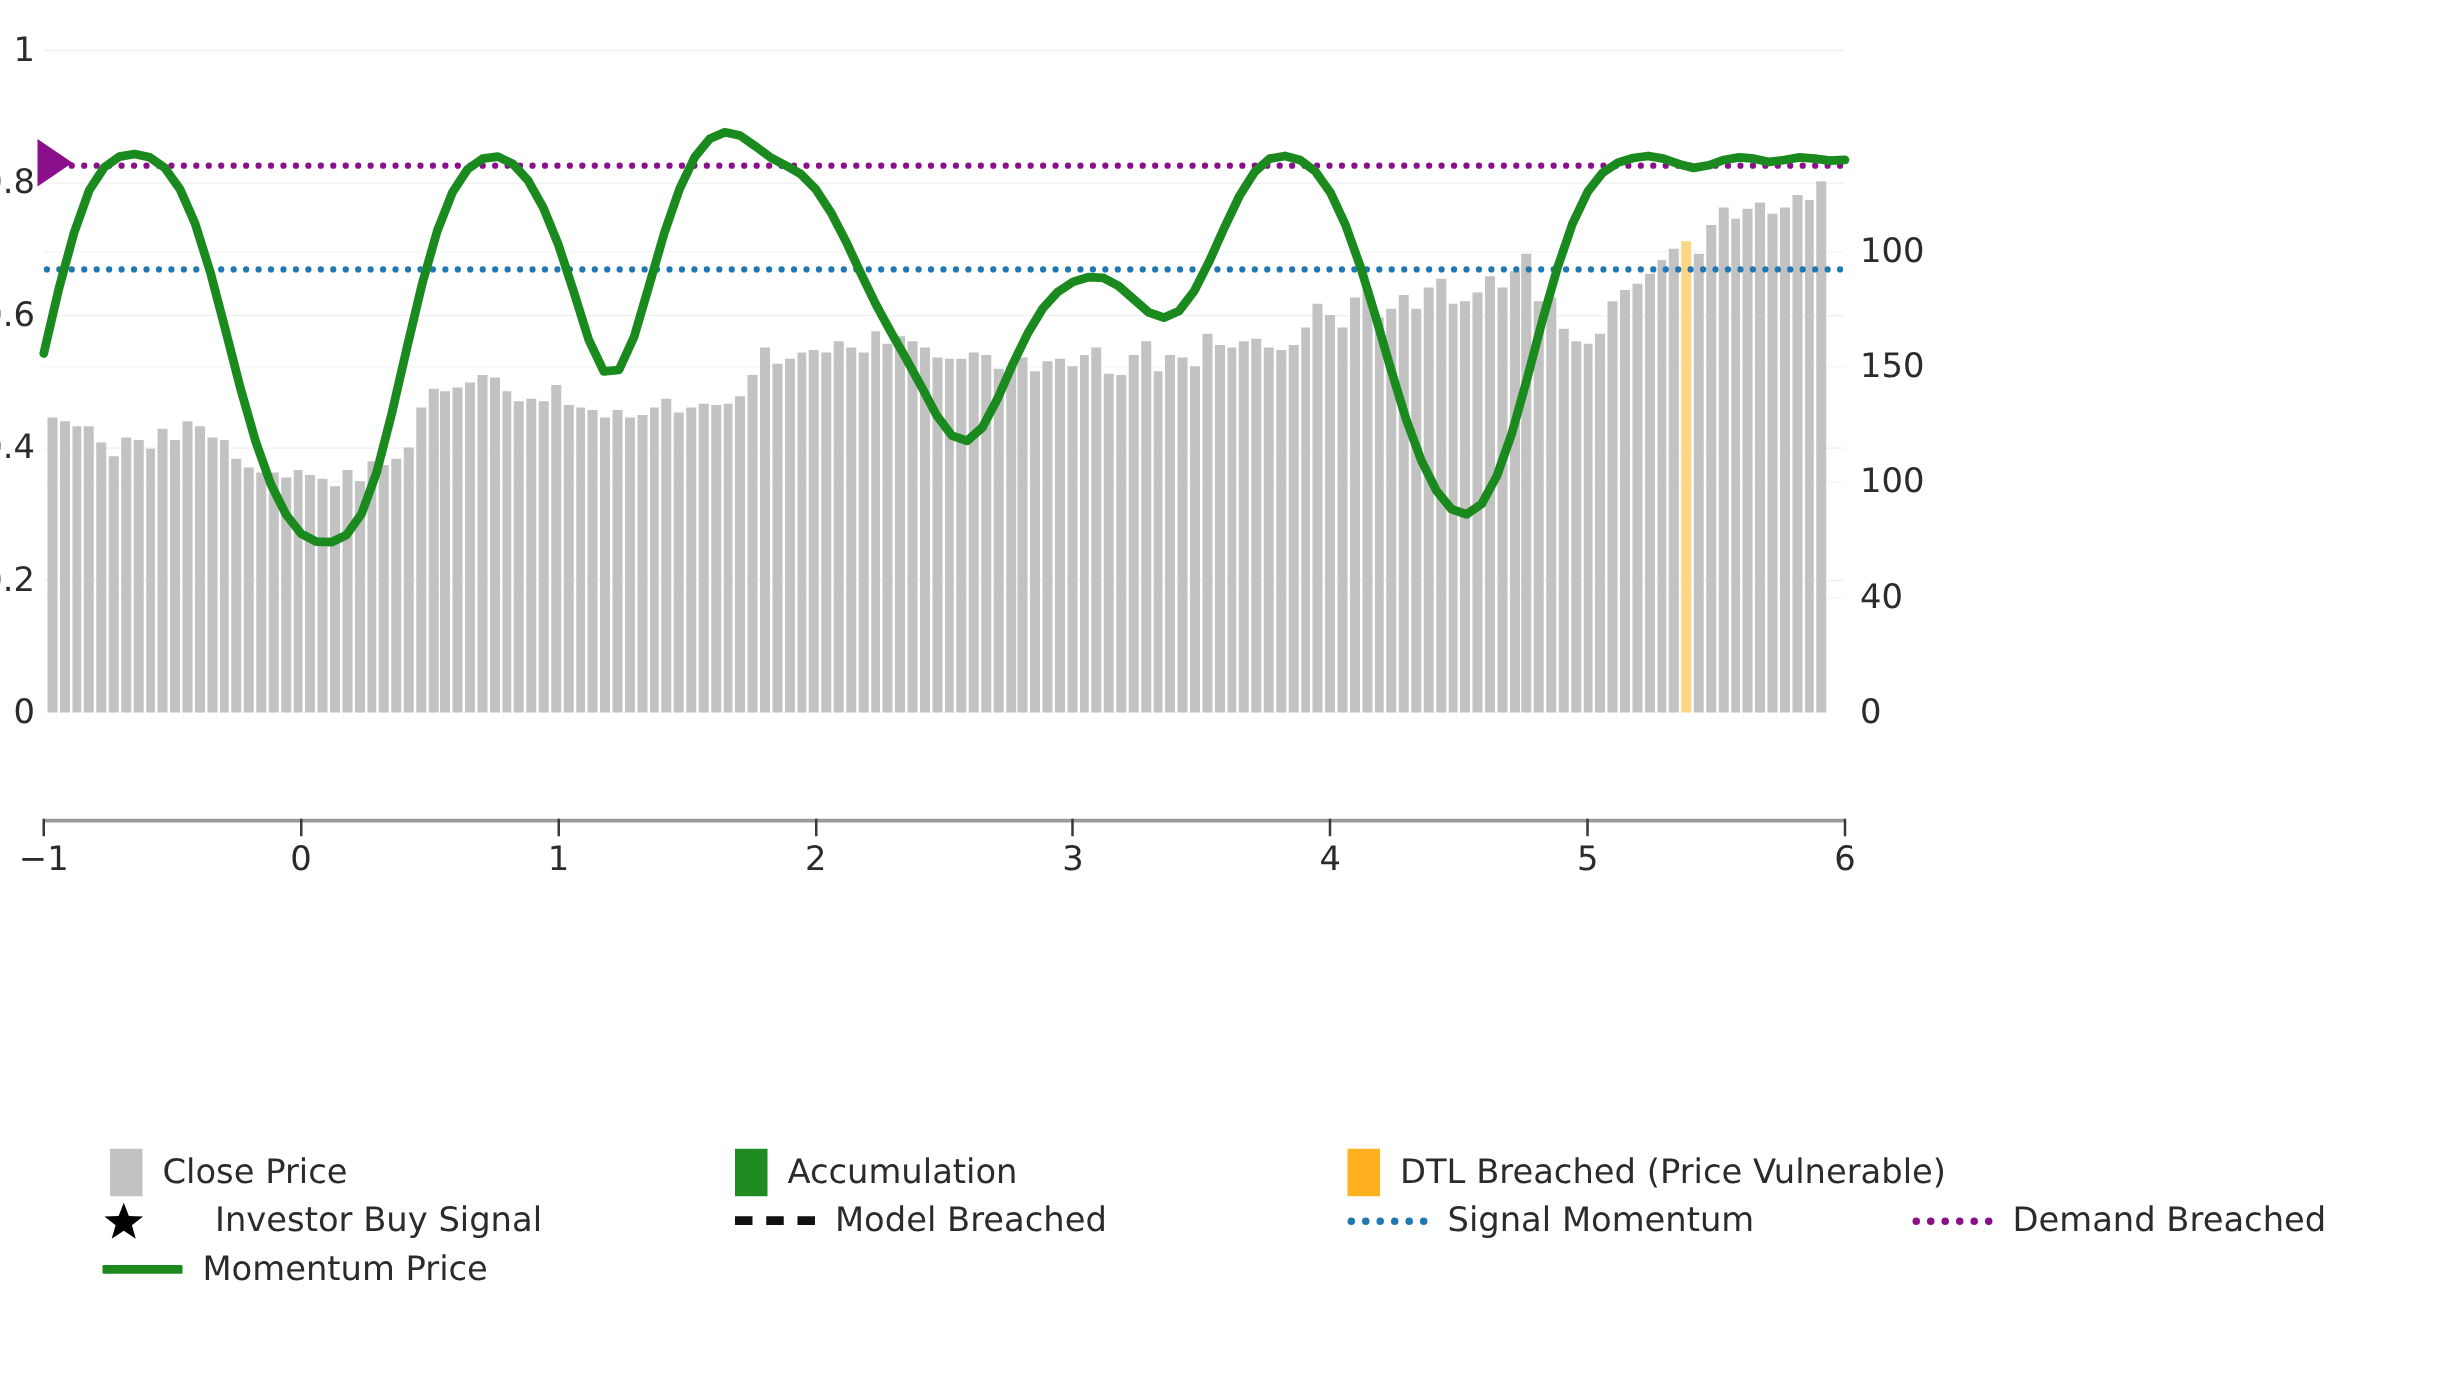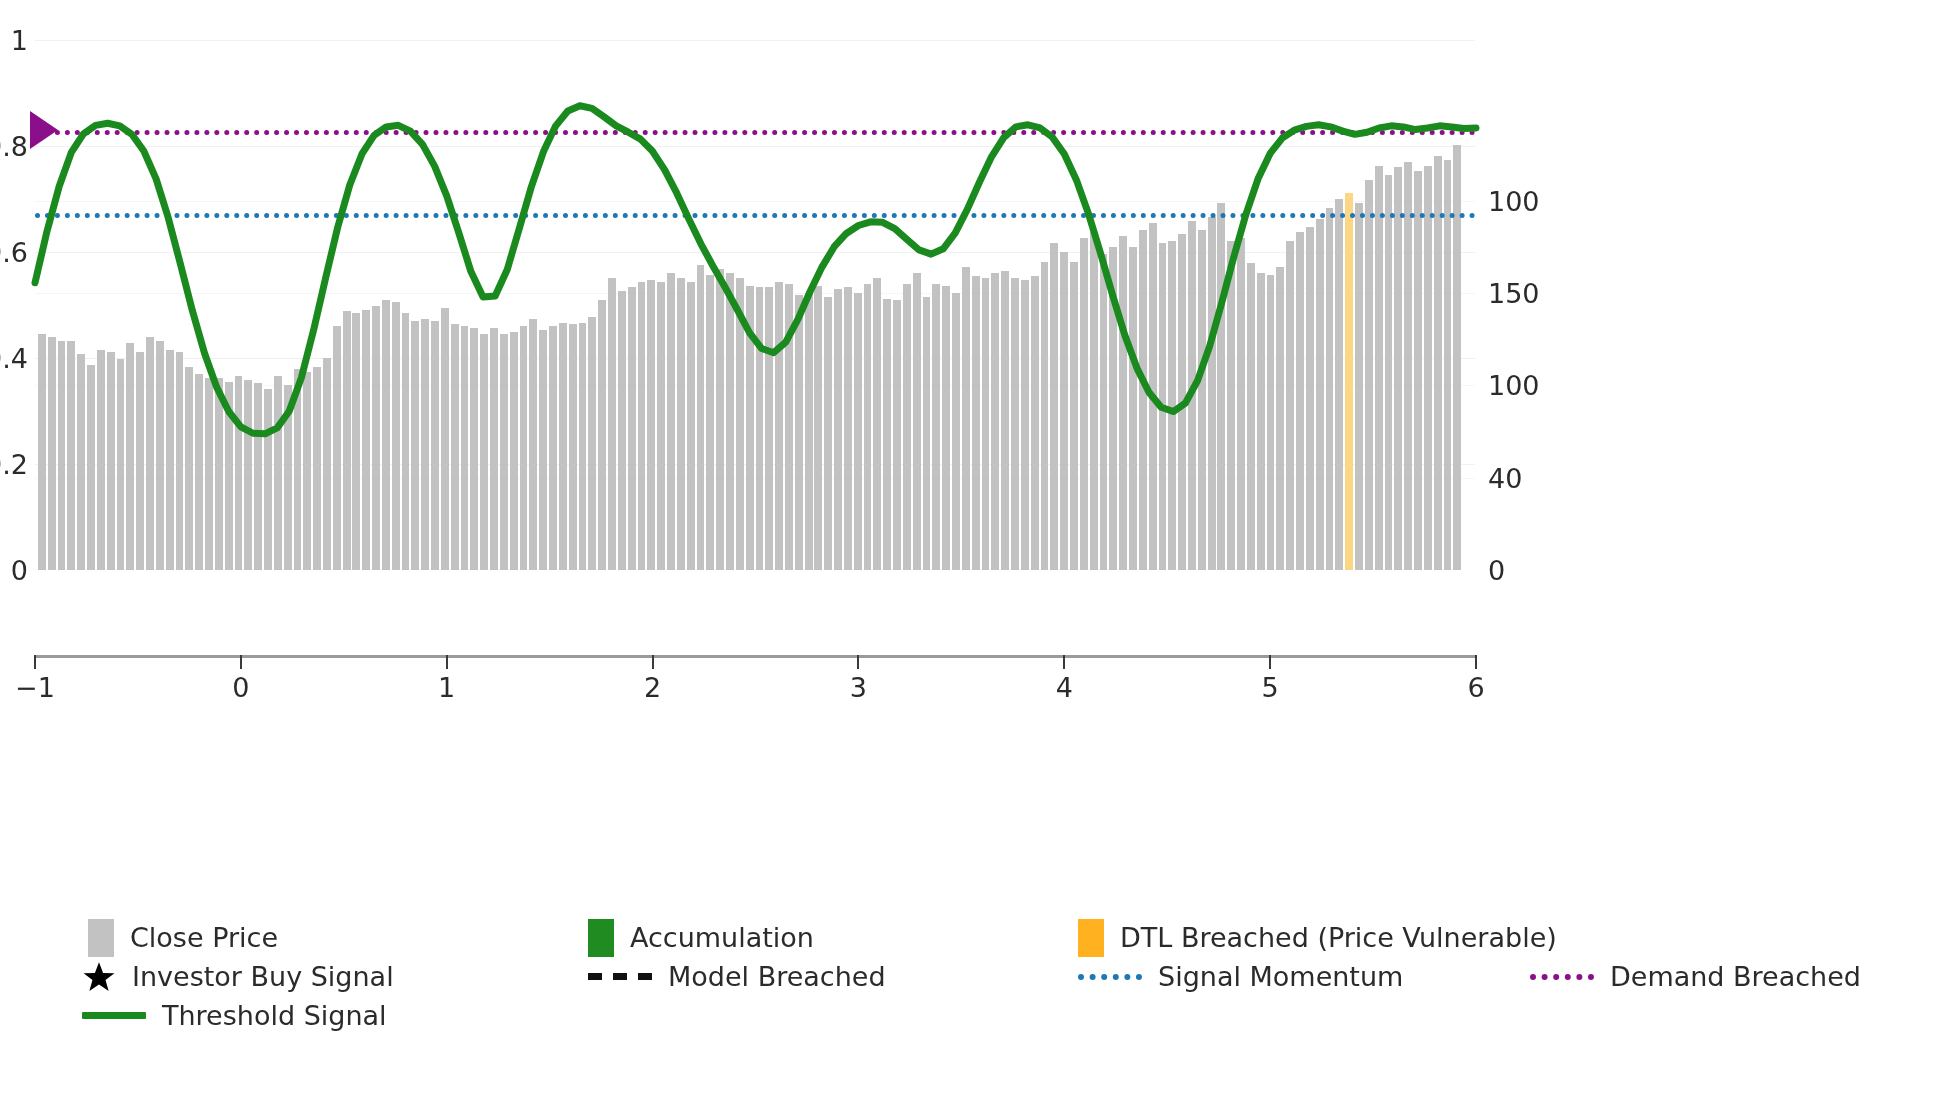--- a/index.html
+++ b/index.html
@@ -264,21 +264,21 @@
         <div class="lg-item" style="left: 588px;">
           <span class="sw sw-rect" style="background: rgb(31, 139, 33);"></span>
           <span class="lg-label">Accumulation</span>
         </div>
         <div class="lg-item" style="left: 1078px;">
           <span class="sw sw-rect" style="background: rgb(255, 177, 32);"></span>
           <span class="lg-label">DTL Breached (Price Vulnerable)</span>
         </div>
       </div>
       <div class="lg-row">
-        <div class="lg-item" style="left: 82px;">
+        <div class="lg-item" style="left: 82px; gap: 40px;">
           <span class="sw-wrap" style="width: 34px;">
             <svg viewBox="0 0 24 24" class="sw-star">
               <path d="M12 1.6 L14.9 9.1 L22.9 9.3 L16.6 14.2 L18.8 21.9 L12 17.3 L5.2 21.9 L7.4 14.2 L1.1 9.3 L9.1 9.1 Z" fill="#000000"></path>
             </svg>
           </span>
           <span class="lg-label">Investor Buy Signal</span>
         </div>
         <div class="lg-item" style="left: 588px;">
           <span class="sw sw-dash" style="border-top-color: rgb(17, 17, 17);"></span>
           <span class="lg-label">Model Breached</span>
@@ -288,17 +288,17 @@
           <span class="lg-label">Signal Momentum</span>
         </div>
         <div class="lg-item" style="left: 1530px;">
           <span class="sw sw-dot" style="border-top-color: rgb(139, 15, 139);"></span>
           <span class="lg-label">Demand Breached</span>
         </div>
       </div>
       <div class="lg-row">
         <div class="lg-item" style="left: 82px;">
           <span class="sw sw-line" style="background: rgb(26, 138, 30);"></span>
-          <span class="lg-label">Threshold Signal</span>
+          <span class="lg-label">Momentum Price</span>
         </div>
       </div>
     </div>
 </div>
 
 </body></html>

